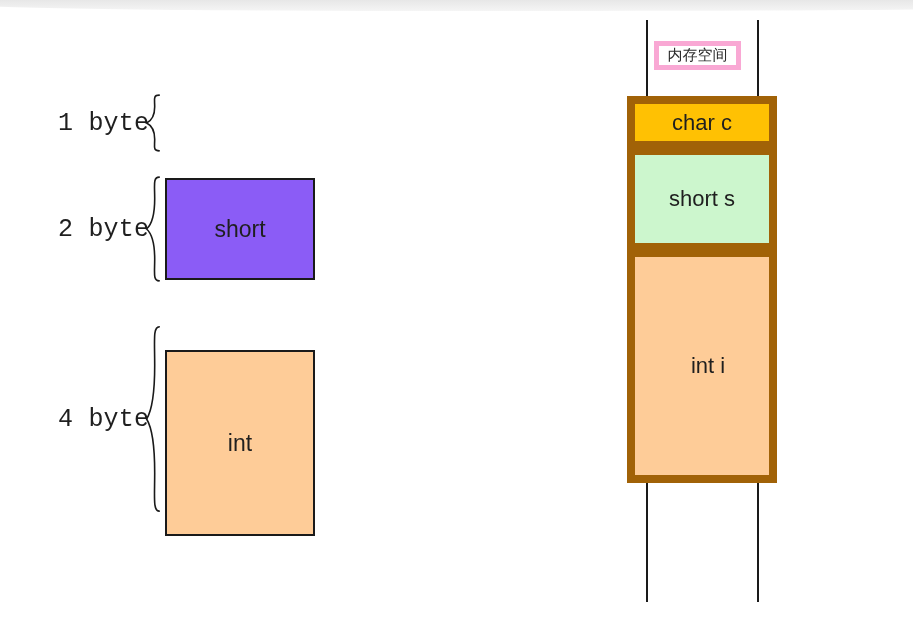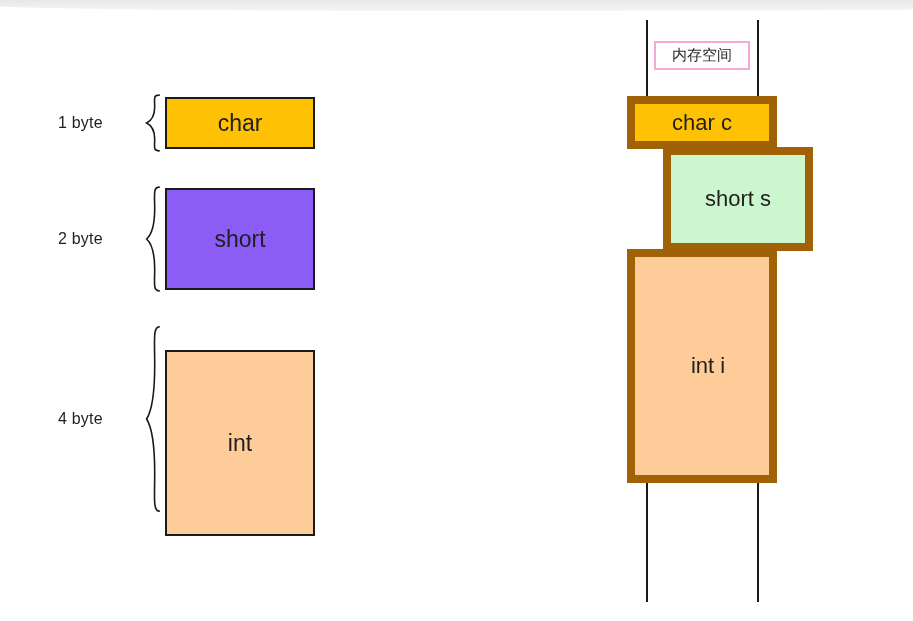--- a/index.html
+++ b/index.html
@@ -24,63 +24,65 @@
 
   
   .legend-row {
     position: absolute;
     left: 58px;
     display: flex;
     align-items: center;
   }
   .legend-label {
     width: 80px;
-    font-size: 16px;
+    text-align: right;
+    font-size: 25px;
     letter-spacing: 0.2px;
     white-space: nowrap;
+    font-family: Liberation Mono, monospace;
   }
   .brace {
     width: 18px;
     margin-left: 5px;
     margin-right: 4px;
     height: calc(100% + 6px);
     flex: none;
   }
   .type-box {
     width: 150px;
     height: 100%;
     box-sizing: border-box;
     border: 2px solid #1a1a1a;
     display: flex;
     align-items: center;
     justify-content: center;
     font-size: 23px;
     flex: none;
   }
   .row-char  { top: 97px;  height: 52px; }
-  .row-short { top: 188px; height: 102px; }
+  .row-short { top: 178px; height: 102px; }
   .row-int   { top: 326px; height: 186px; }
 
   
   .mem-line {
     position: absolute;
     width: 2px;
     background: #1a1a1a;
   }
   .line-top-left     { left: 646px; top: 20px;  height: 77px; }
   .line-top-right    { left: 757px; top: 20px;  height: 77px; }
   .line-bottom-left  { left: 646px; top: 436px; height: 166px; }
   .line-bottom-right { left: 757px; top: 436px; height: 166px; }
 
   .mem-title-box {
     position: absolute;
     left: 654px; top: 41px;
-    width: 96px; height: 29px;
+    width: 87px; height: 29px;
     box-sizing: border-box;
-    border: 2px solid #f9a8d4;
+    border: 5px solid #f9a8d4;
     background: #ffffff;
     display: flex;
     align-items: center;
     justify-content: center;
     font-size: 15px;
     color: #2a2a2a;
     white-space: nowrap;
   }
 
   .mem-stack {
@@ -91,36 +93,35 @@
   .mem-cell {
     box-sizing: border-box;
     width: 150px;
     border: 8px solid #a16207;
     display: flex;
     align-items: center;
     justify-content: center;
     font-size: 22px;
   }
   .cell-0 { height: 53px; }
-  .cell-1 { height: 104px; margin-top: -2px; margin-left: 36px; }
+  .cell-1 { height: 104px; margin-top: -2px; }
   .cell-2 { height: 234px; margin-top: -2px; padding-left: 12px; }
 </style>
 </head>
 <body>
 
 <div class="screen">
 
   <div class="top-band"></div>
 
   <div class="legend-row row-char">
     <span class="legend-label">1 byte</span>
     <svg class="brace" viewBox="0 0 20 100" preserveAspectRatio="none">
       <path d="M18 2 C11 2 13 9 13 22 C13 40 8 47 4 50 C8 53 13 60 13 78 C13 91 11 98 18 98" fill="none" stroke="#1a1a1a" stroke-width="1.6" stroke-linecap="round" vector-effect="non-scaling-stroke"></path>
     </svg>
-    <div class="type-box" style="background: rgb(255, 193, 3);">char</div>
   </div>
 
   <div class="legend-row row-short">
     <span class="legend-label">2 byte</span>
     <svg class="brace" viewBox="0 0 20 100" preserveAspectRatio="none">
       <path d="M18 2 C11 2 13 9 13 22 C13 40 8 47 4 50 C8 53 13 60 13 78 C13 91 11 98 18 98" fill="none" stroke="#1a1a1a" stroke-width="1.6" stroke-linecap="round" vector-effect="non-scaling-stroke"></path>
     </svg>
     <div class="type-box" style="background: #8b5cf6;">short</div>
   </div>
 

